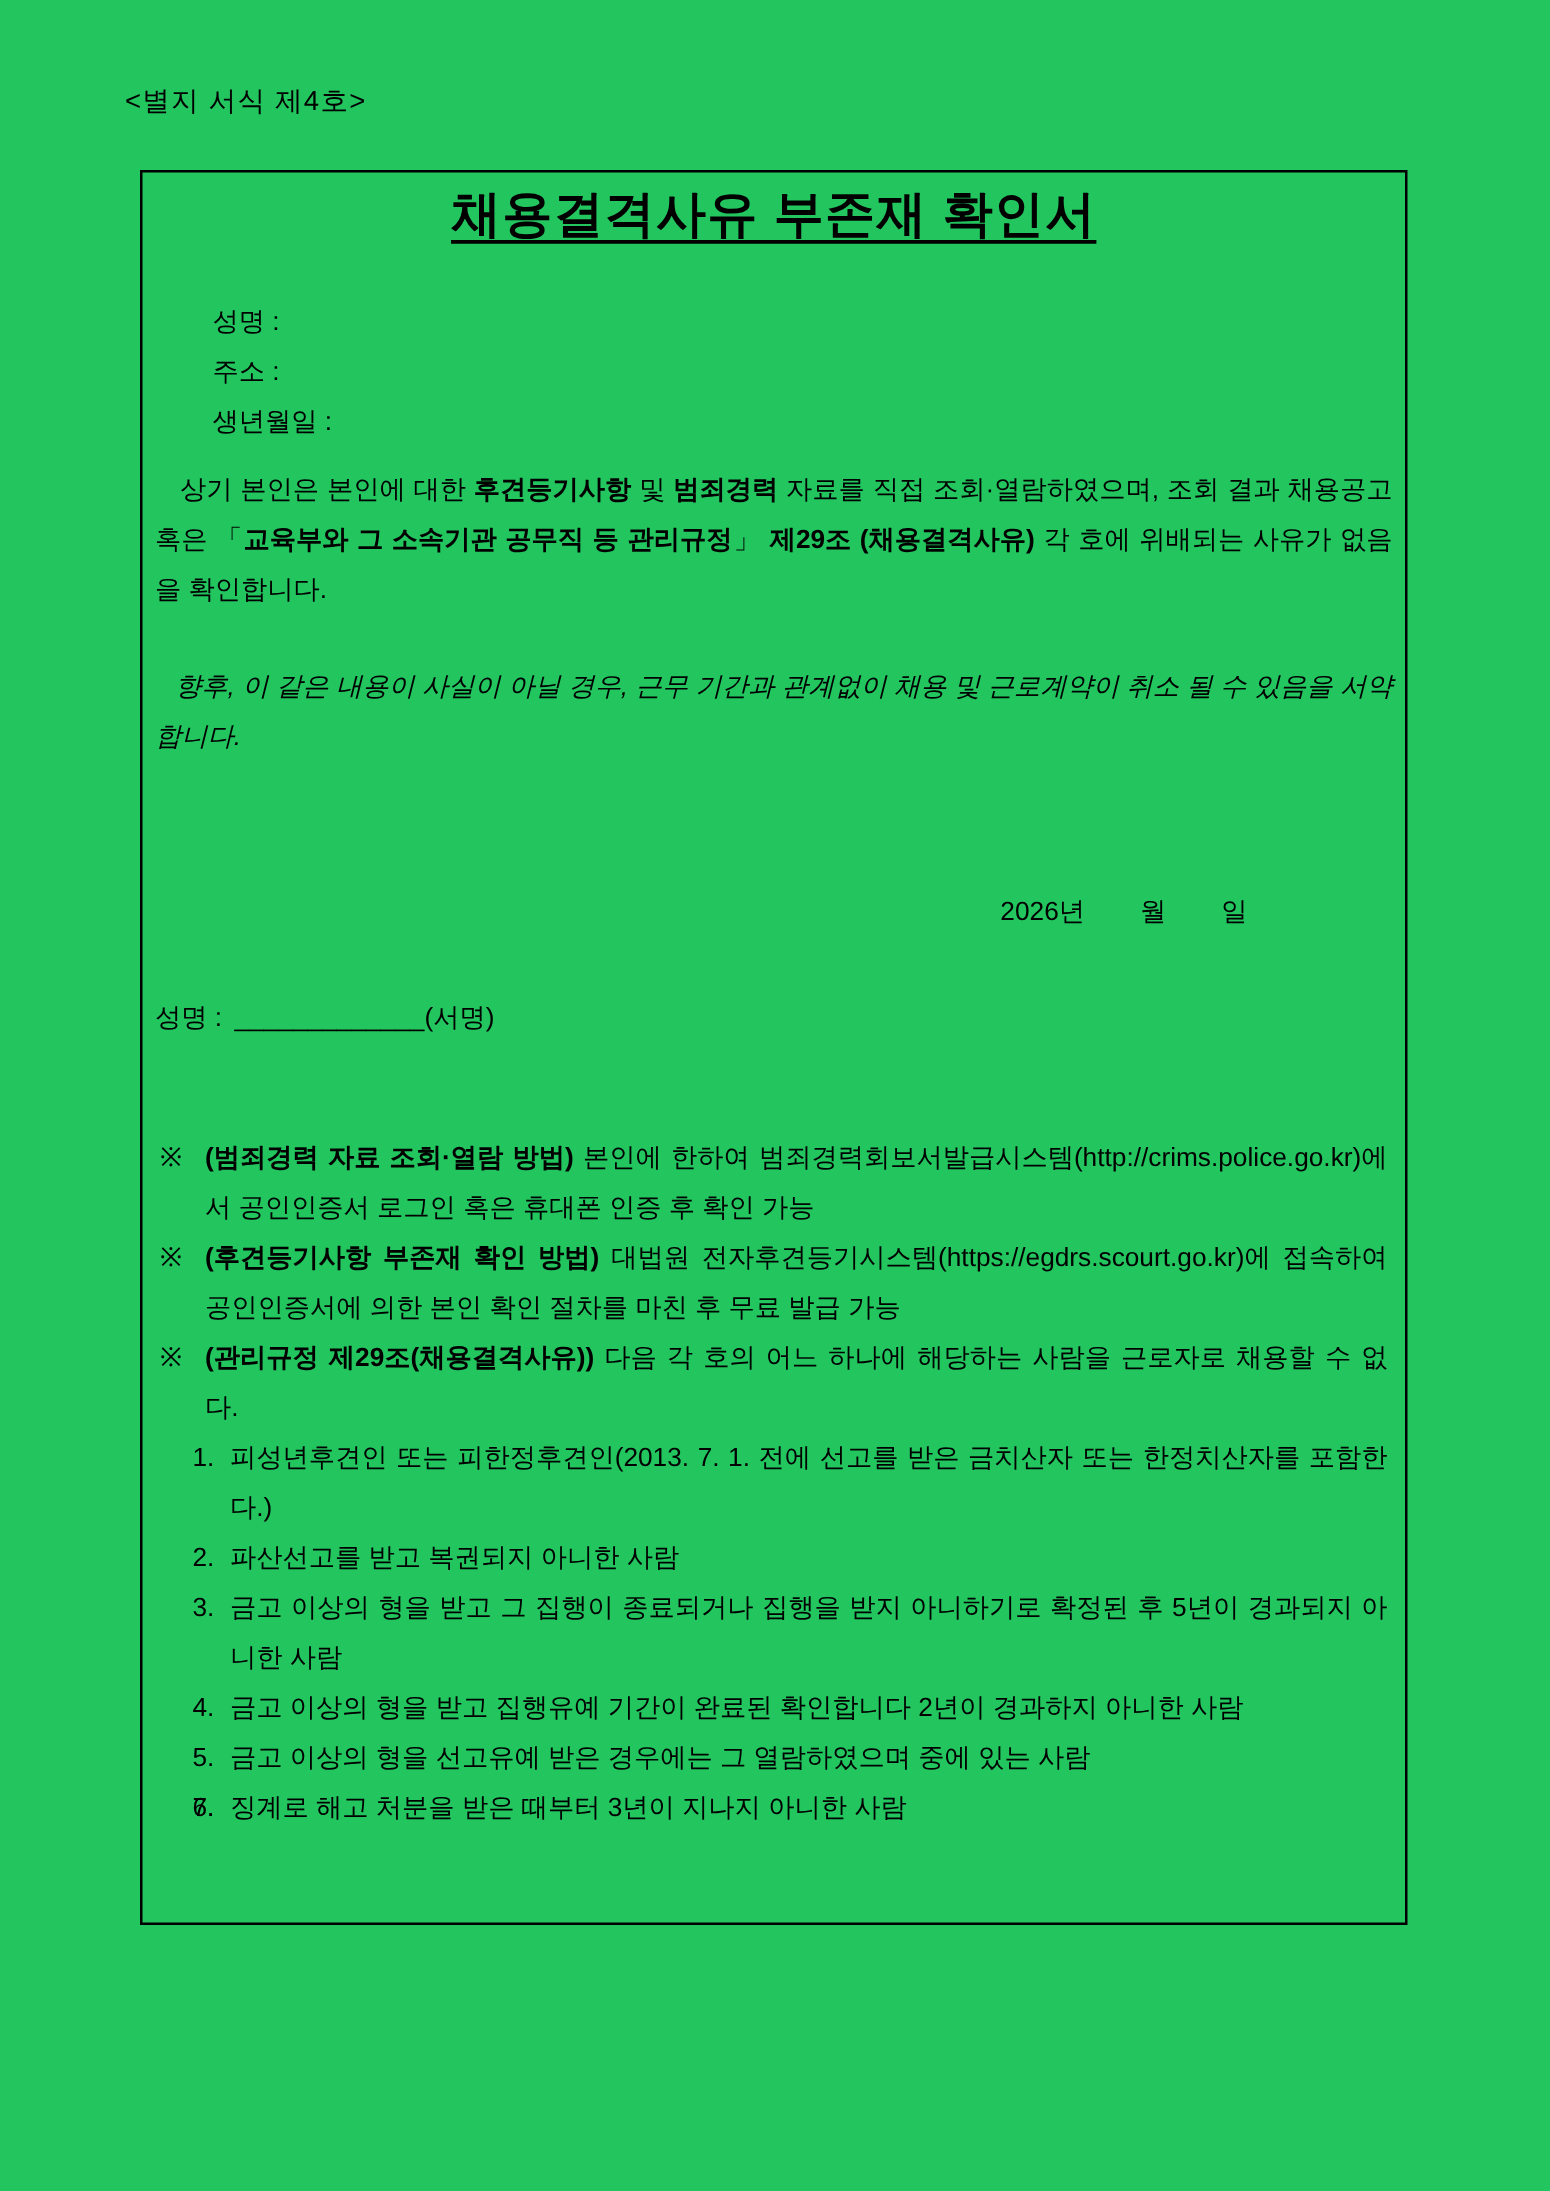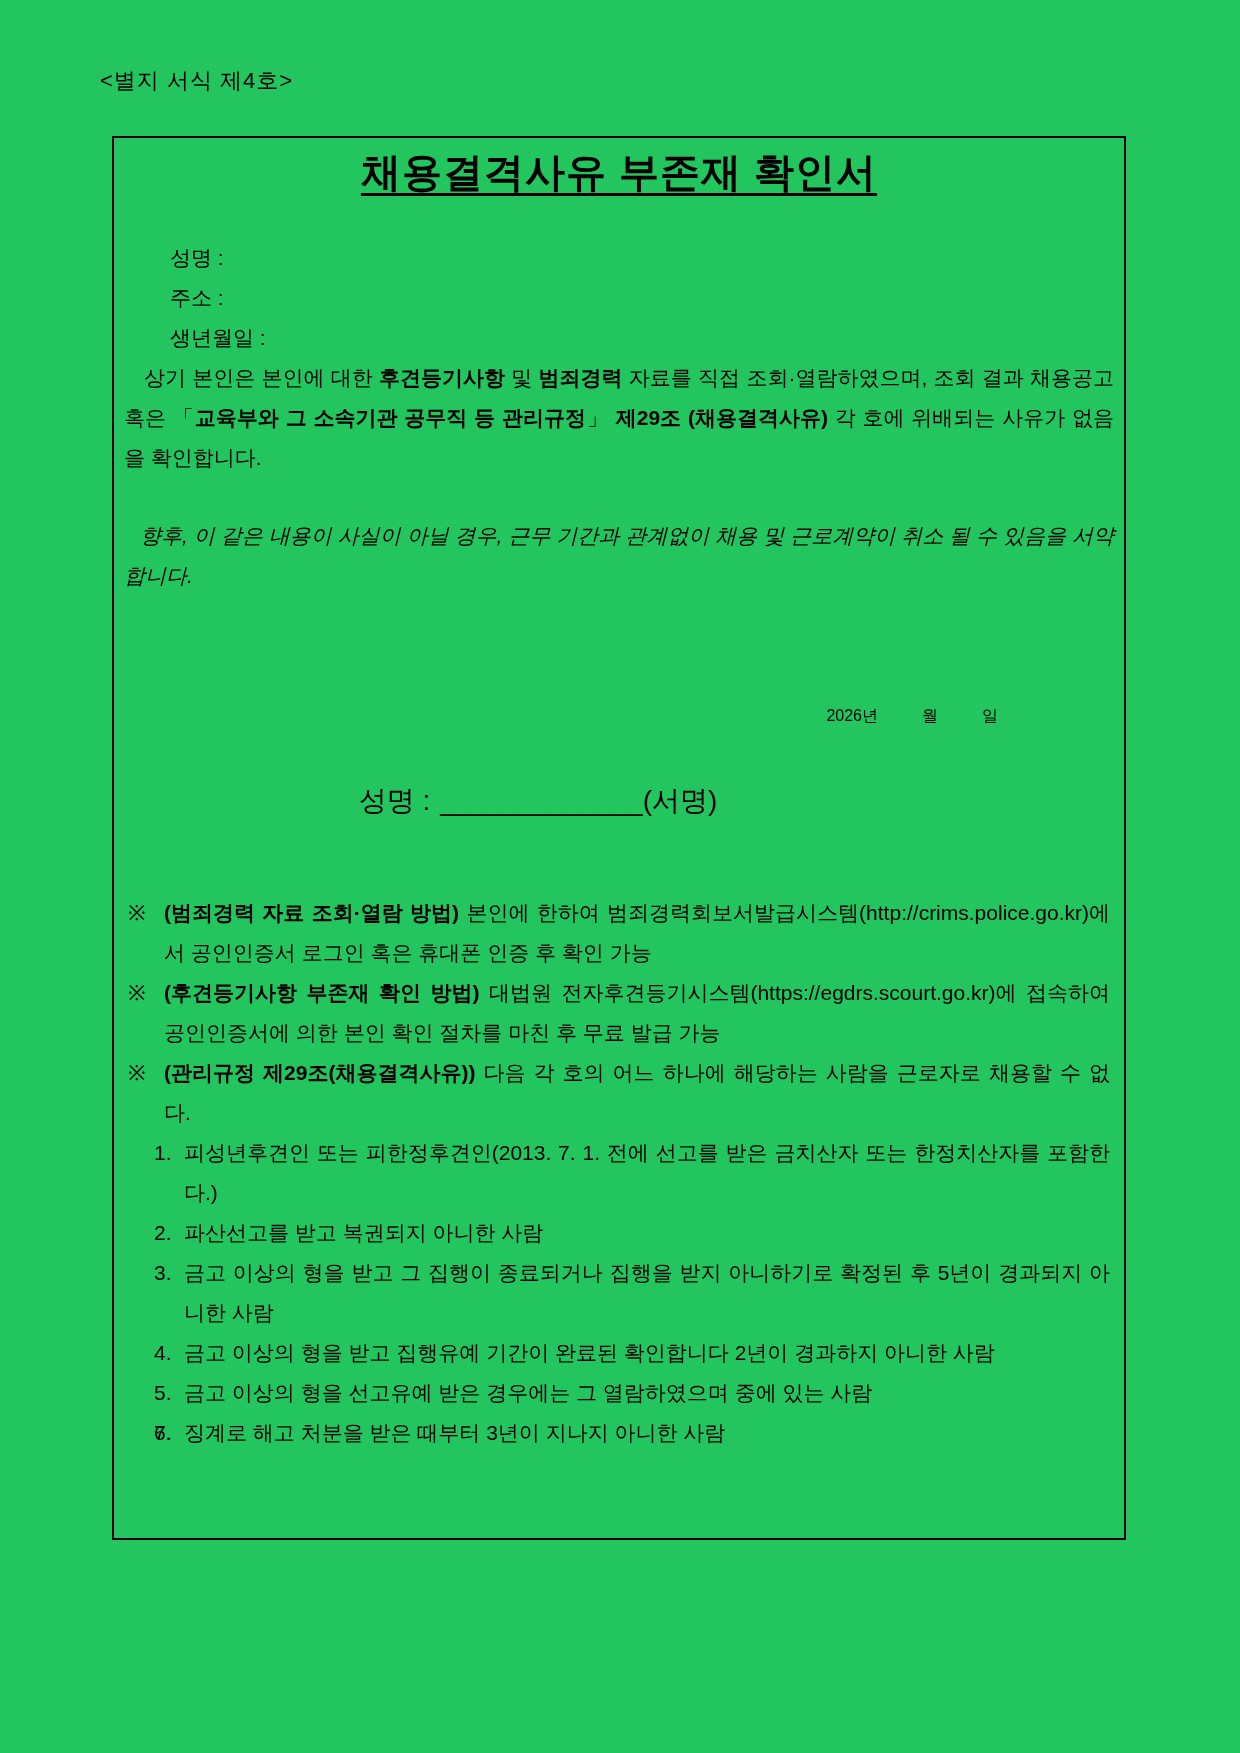--- a/index.html
+++ b/index.html
@@ -40,37 +40,37 @@
     text-decoration-thickness: 3px;
     text-underline-offset: 7px;
   }
   .fields { margin: 42px 0 0 46px; }
   .field { font-size: 21px; line-height: 40px; }
   .para {
     font-size: 21px;
     line-height: 40px;
     text-align: justify;
   }
-  .p1 { text-indent: 20px; }
+  .p1 { margin-top: 14px; text-indent: 20px; }
   .p2 { margin-top: 38px; text-indent: 16px; font-style: italic; }
   .b { font-weight: bold; }
   .date-line {
     margin-top: 100px;
     display: flex;
     justify-content: flex-end;
     gap: 44px;
     padding-right: 116px;
-    font-size: 16px;
+    font-size: 21px;
     line-height: 40px;
   }
   .sig-line {
     margin-top: 45px;
-    text-align: center;
+    text-align: left;
     padding-right: 162px;
-    font-size: 28px;
+    font-size: 21px;
     line-height: 40px;
   }
   .sig-label { margin-right: 10px; }
   .notes {
     margin: 72px 4px 0 4px;
   }
   .note {
     position: relative;
     padding-left: 36px;
     font-size: 21px;

